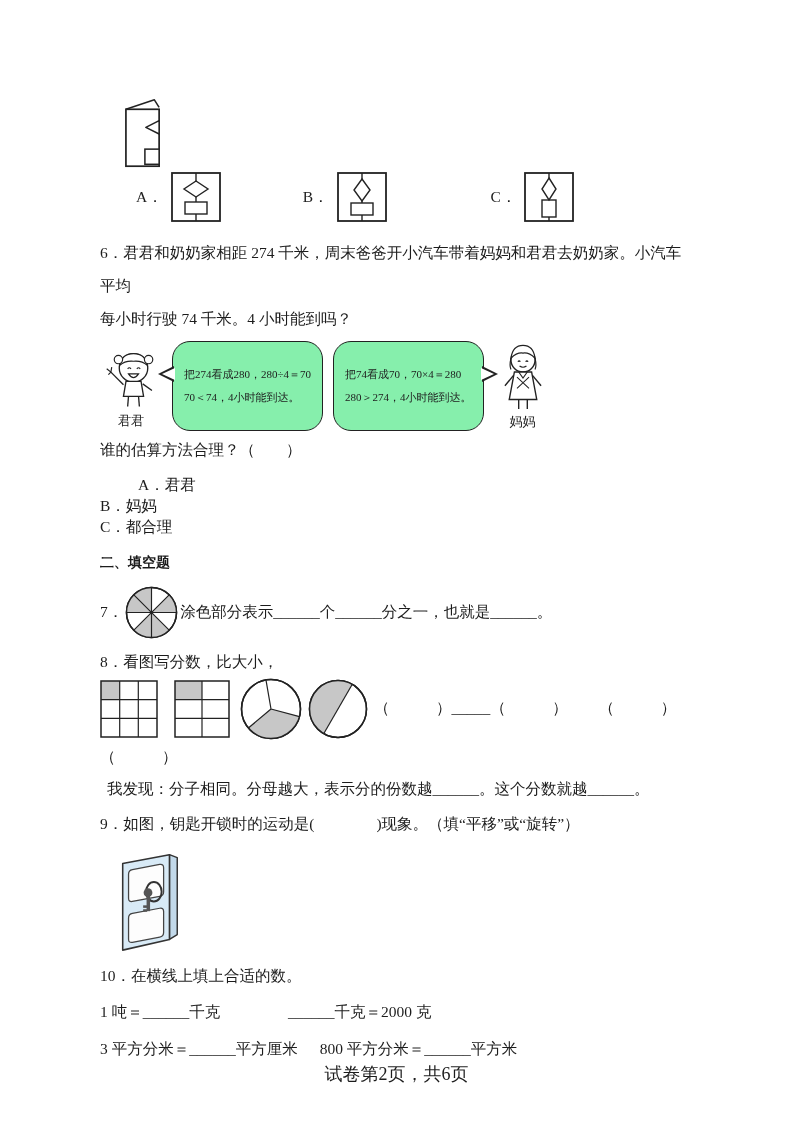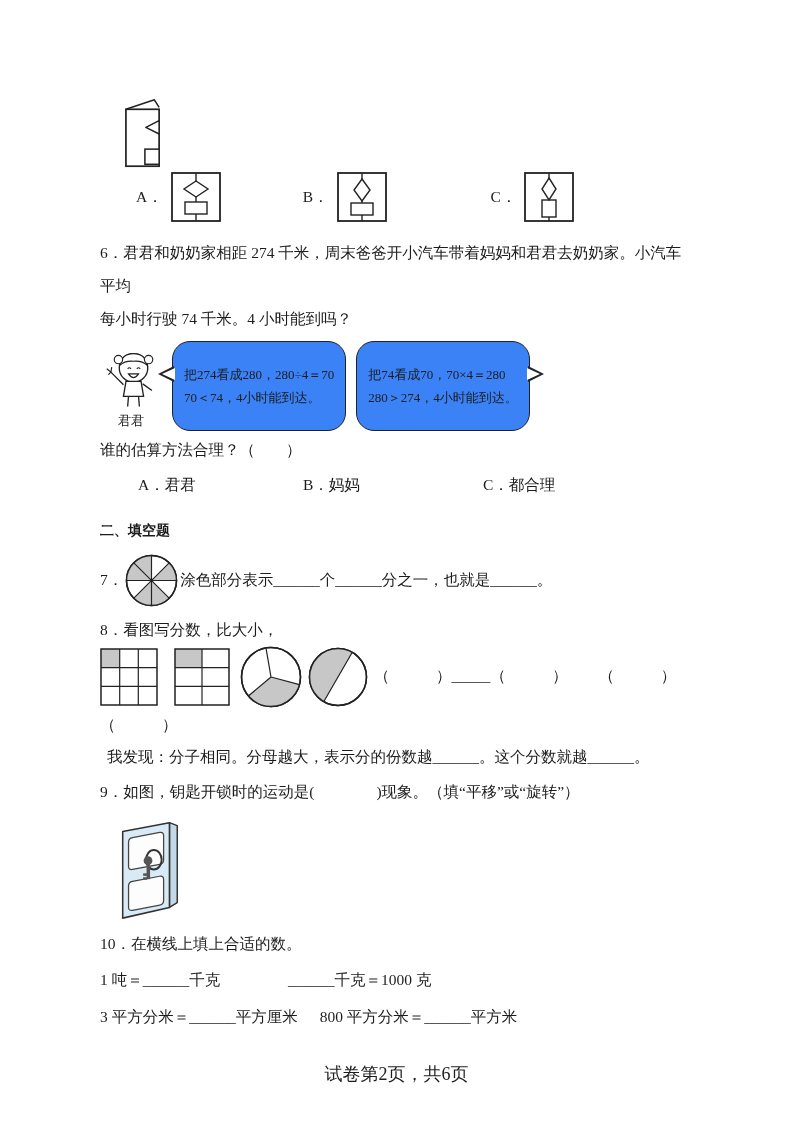--- a/index.html
+++ b/index.html
@@ -20,33 +20,33 @@
   .q5-option.oc{margin-left:104px;}
   .opt-label{font-size:15.5px;}
 
   
   .q6-text{line-height:33px;margin-bottom:6px;}
   .bubbles{display:flex;align-items:center;gap:10px;margin:2px 0 8px;}
   .char{display:flex;flex-direction:column;align-items:center;flex:0 0 auto;}
   .char-name{font-size:13px;margin-top:-2px;}
   .bubble{
     position:relative;border:1.5px solid #222;border-radius:18px;
-    padding:21px 11px;font-size:13px;line-height:23px;white-space:nowrap;background:#3b82f6;
+    padding:21px 11px;font-size:11px;line-height:23px;white-space:nowrap;background:#86efac;
   }
   .bubble .bl{text-align:left;}
   .tail-left::before{content:"";position:absolute;left:-15px;top:24px;width:0;height:0;
     border-style:solid;border-width:8px 16px 8px 0;border-color:transparent #222 transparent transparent;}
   .tail-left::after{content:"";position:absolute;left:-11px;top:25.5px;width:0;height:0;
     border-style:solid;border-width:6.5px 13px 6.5px 0;border-color:transparent #fff transparent transparent;}
   .tail-right::before{content:"";position:absolute;right:-15px;top:24px;width:0;height:0;
     border-style:solid;border-width:8px 0 8px 16px;border-color:transparent transparent transparent #222;}
   .tail-right::after{content:"";position:absolute;right:-11px;top:25.5px;width:0;height:0;
     border-style:solid;border-width:6.5px 0 6.5px 13px;border-color:transparent transparent transparent #fff;}
   .q6-question{margin:4px 0 14px;}
-  .q6-options{display:flex;margin-bottom:26px;}
+  .q6-options{display:flex;margin-bottom:16px;flex-direction:column;}
   .q6-options .o1{margin-left:38px;width:165px;}
   .q6-options .o2{width:180px;}
 
   
   .section-title{font-family:"Liberation Sans","DejaVu Sans",sans-serif;font-weight:bold;
     font-size:14px;margin:0 0 14px;}
 
   
   .q7-row{display:flex;align-items:center;gap:2px;margin-bottom:12px;}
 
@@ -148,20 +148,37 @@
       <div class="bubble tail-left">
         <div class="bl">把274看成280，280÷4＝70</div>
         <div class="bl">70＜74，4小时能到达。</div>
       </div>
 
       <div class="bubble tail-right">
         <div class="bl">把74看成70，70×4＝280</div>
         <div class="bl">280＞274，4小时能到达。</div>
       </div>
 
+      <div class="char">
+        <svg width="58" height="74" viewBox="0 0 66 86">
+          <circle cx="33" cy="22" r="14" fill="#fff" stroke="#222" stroke-width="1.6"></circle>
+          <path d="M19 20 Q21 5 33 5 Q45 5 47 20 Q40 13 33 14 Q26 13 19 20 Z" fill="#fff" stroke="#222" stroke-width="1.4"></path>
+          <path d="M19 20 Q17 29 19 33 M47 20 Q49 29 47 33" stroke="#222" stroke-width="1.4" fill="none"></path>
+          <path d="M27 24 Q28.5 22.5 30 24 M36 24 Q37.5 22.5 39 24" stroke="#222" stroke-width="1.4" fill="none"></path>
+          <path d="M29 29 Q33 32 37 29" stroke="#222" stroke-width="1.4" fill="none"></path>
+          <path d="M23 36 L43 36 L49 68 L17 68 Z" fill="#fff" stroke="#222" stroke-width="1.6"></path>
+          <path d="M28 36 L33 43 L38 36" fill="none" stroke="#222" stroke-width="1.3"></path>
+          <path d="M26 42 L40 55 M40 42 L26 55" stroke="#222" stroke-width="1.2"></path>
+          <line x1="22" y1="40" x2="12" y2="52" stroke="#222" stroke-width="1.6"></line>
+          <line x1="44" y1="40" x2="54" y2="52" stroke="#222" stroke-width="1.6"></line>
+          <line x1="28" y1="68" x2="28" y2="79" stroke="#222" stroke-width="1.6"></line>
+          <line x1="38" y1="68" x2="38" y2="79" stroke="#222" stroke-width="1.6"></line>
+        </svg>
+        <div class="char-name">妈妈</div>
+      </div>
     </div>
 
     <p class="q6-question">谁的估算方法合理？（　　）</p>
 
     <div class="q6-options">
       <span class="o1">A．君君</span>
       <span class="o2">B．妈妈</span>
       <span class="o3">C．都合理</span>
     </div>
 
@@ -220,21 +237,21 @@
       <ellipse cx="46" cy="50" rx="8" ry="10" fill="none" stroke="#333" stroke-width="2"></ellipse>
       <circle cx="40" cy="51" r="4.5" fill="#555"></circle>
       <rect x="38.5" y="54" width="3.6" height="16" fill="#555"></rect>
       <rect x="35" y="64" width="4" height="2.6" fill="#555"></rect>
       <rect x="35" y="68" width="4" height="2.6" fill="#555"></rect>
     </svg>
 
     <p class="q10-title">10．在横线上填上合适的数。</p>
     <div class="q10-row r1">
       <span class="cell-a">1 吨＝______千克</span>
-      <span class="cell-b">______千克＝1000 克</span>
+      <span class="cell-b">______千克＝2000 克</span>
     </div>
     <div class="q10-row r2">
       <span class="cell-a">3 平方分米＝______平方厘米</span>
       <span class="cell-b">800 平方分米＝______平方米</span>
     </div>
 
   </div>
 
   <div class="footer">试卷第2页，共6页</div>
 </div>

